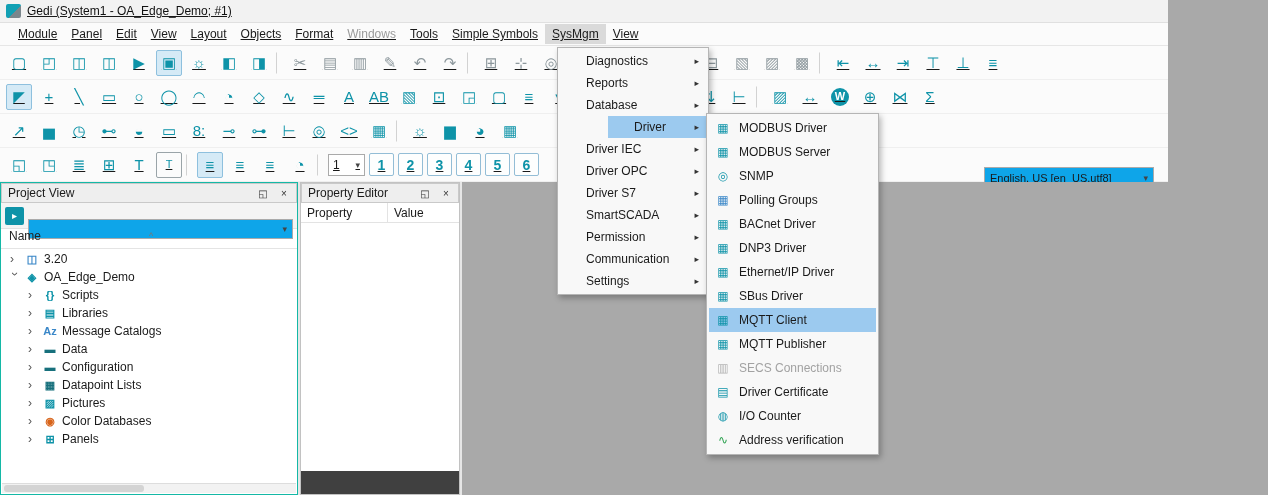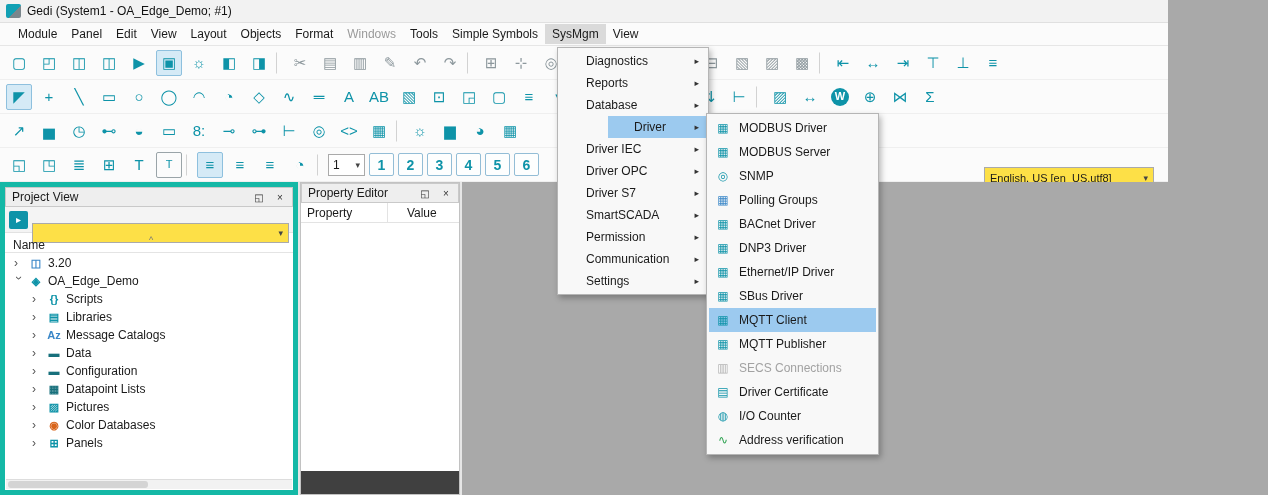--- a/index.html
+++ b/index.html
@@ -1,18 +1,18 @@
 <!DOCTYPE html>
 <html><head>
 <meta charset="utf-8">
 <style>
   * { box-sizing: border-box; margin: 0; padding: 0; }
   html,body { width:1268px; height:495px; overflow:hidden; background:#a9a9a9;
     font-family:"Liberation Sans", sans-serif; font-size:12px; color:#1a1a1a; }
-  .window { position:relative; width:1168px; height:495px; }
+  .window { position:relative; width:1168px; height:495px;text-decoration:underline; }
 
   
   .titlebar { height:23px; background:#f2f2f2; display:flex; align-items:center;
     gap:6px; padding-left:6px; border-bottom:1px solid #e0e0e0; }
   .app-logo { width:15px; height:14px;
     background:linear-gradient(135deg,#12a0b4 58%,#7a868c 58%); border-radius:2px; }
   .titlebar .ttl { font-size:12px; color:#111; }
 
   
   .menubar { height:23px; background:#fbfbfb; display:flex; align-items:center;
@@ -32,41 +32,41 @@
   .tbtn.boxed { border-color:#9aa4a8; }
   .tbtn.boxed .ic { font-size:11px; }
   .tbtn.circle .ic { background:#0e93a8; color:#fff; width:18px; height:18px; border-radius:50%;
     display:flex; align-items:center; justify-content:center; font-size:11px; font-weight:bold; }
   .tbtn.sep { width:7px; height:22px; border-left:1px solid #d2d2d2; border-radius:0; }
   .layer-btn { width:25px; height:23px; flex:0 0 auto; display:flex; align-items:center; justify-content:center;
     border:1px solid #93bdd6; background:#fdfefe; color:#0e93a8; font-size:14px; font-weight:bold; border-radius:2px; }
   .mini-combo { width:37px; height:22px; background:#fff; border:1px solid #aaa; display:flex;
     align-items:center; padding:0 4px; gap:3px; font-size:12px; }
   .mini-combo .arr, .combo .arr { margin-left:auto; font-size:9px; color:#444; }
-  .combo { height:22px; background:#fde047; border:1px solid #aaa; display:flex; align-items:center;
+  .combo { height:22px; background:#0ea5e9; border:1px solid #aaa; display:flex; align-items:center;
     padding:0 5px; font-size:11px;margin-top:26px; }
   .lang { width:170px; margin-left:125px; }
   .right-group { margin-left:auto; display:flex; align-items:center; gap:4px; margin-right:8px; }
 
   
   .main { position:absolute; top:182px; left:0; right:0; bottom:0; background:#e6e6e6; }
   .phead { height:20px; background:#eeeeee; border:1px solid #c9c9c9; display:flex; align-items:center;
     gap:5px; padding:0 4px 0 6px; }
   .phead .ttl { flex:1; font-size:12px; }
   .pbtn { width:16px; height:14px; display:flex; align-items:center; justify-content:center;
     font-size:10px; color:#333; }
 
   .project-view { position:absolute; left:0; top:0; width:298px; height:100%;
-    background:#fff; border:5px solid #14b8a6; }
+    background:#fff; border:1px solid #14b8a6; }
   .filter-row { height:26px; background:#f4f4f4; display:flex; align-items:center; gap:4px; padding:2px 4px;
     border-bottom:1px solid #e2e2e2; }
   .sync-btn { width:19px; height:18px; background:#0e93a8; border-radius:2px; color:#fff;
     display:flex; align-items:center; justify-content:center; font-size:10px; }
   .pv-combo { flex:1; height:20px; }
-  .tree-header { position:relative; height:20px; display:flex; align-items:flex-end; padding-left:8px;
+  .tree-header { position:relative; height:20px; display:flex; align-items:flex-start; padding-left:8px;
     border-bottom:1px solid #e4e4e4; color:#222; }
   .tree-header .sort { position:absolute; left:50%; top:2px; font-size:9px; color:#777; }
   .tree { position:absolute; top:67px; left:1px; right:1px; bottom:11px; background:#fff; overflow:hidden; }
   .tree-row { height:18px; display:flex; align-items:center; gap:4px;
     padding-left:calc(8px + var(--level,0)*18px); white-space:nowrap; }
   .tree-row .expander { width:10px; color:#555; font-size:12px; display:inline-block; }
   .tree-row.expanded .expander { transform:rotate(90deg); }
   .tree-row .ic { width:16px; text-align:center; font-size:11px; font-weight:bold; }
   .pv-scroll { position:absolute; left:1px; right:1px; bottom:1px; height:10px; background:#f2f2f2;
     border-top:1px solid #ddd; }
@@ -74,21 +74,21 @@
 
   .property-editor { position:absolute; left:300px; top:0; width:160px; height:100%;
     background:#404040; border:1px solid #c2c2c2; }
   .tabs { display:flex; align-items:flex-end; height:23px; background:#ececec; padding:2px 2px 0 2px;
     gap:1px; border-bottom:1px solid #c9c9c9; }
   .tab { padding:3px 9px 2px 9px; background:#e0e0e0; color:#666; border:1px solid #c9c9c9;
     border-bottom:none; border-radius:2px 2px 0 0; font-size:12px; }
   .tab.active { background:#fff; color:#000; }
   .pe-cols { display:flex; height:20px; background:#fff; border-bottom:1px solid #e3e3e3; align-items:center; }
   .pe-cols .c1 { width:55%; padding-left:6px; border-right:1px solid #e3e3e3; height:100%; display:flex; align-items:center; }
-  .pe-cols .c2 { padding-left:6px;margin-left:13px; }
+  .pe-cols .c2 { padding-left:6px; }
   .pe-body { background:#fff; height:calc(100% - 63px); }
 
   .workspace { position:absolute; left:462px; top:0; right:0; height:100%; background:#a9a9a9; }
 
   
   .menu-popup { position:absolute; left:557px; top:47px; width:152px; background:#f8f8f8;
     border:1px solid #b5b5b5; box-shadow:2px 3px 6px rgba(0,0,0,.28); padding:2px; z-index:50; }
   .mrow { height:22px; display:flex; align-items:center; padding:0 7px 0 26px; }
   .mrow .lbl { flex:1; }
   .mrow .arr { font-size:9px; color:#333; }

